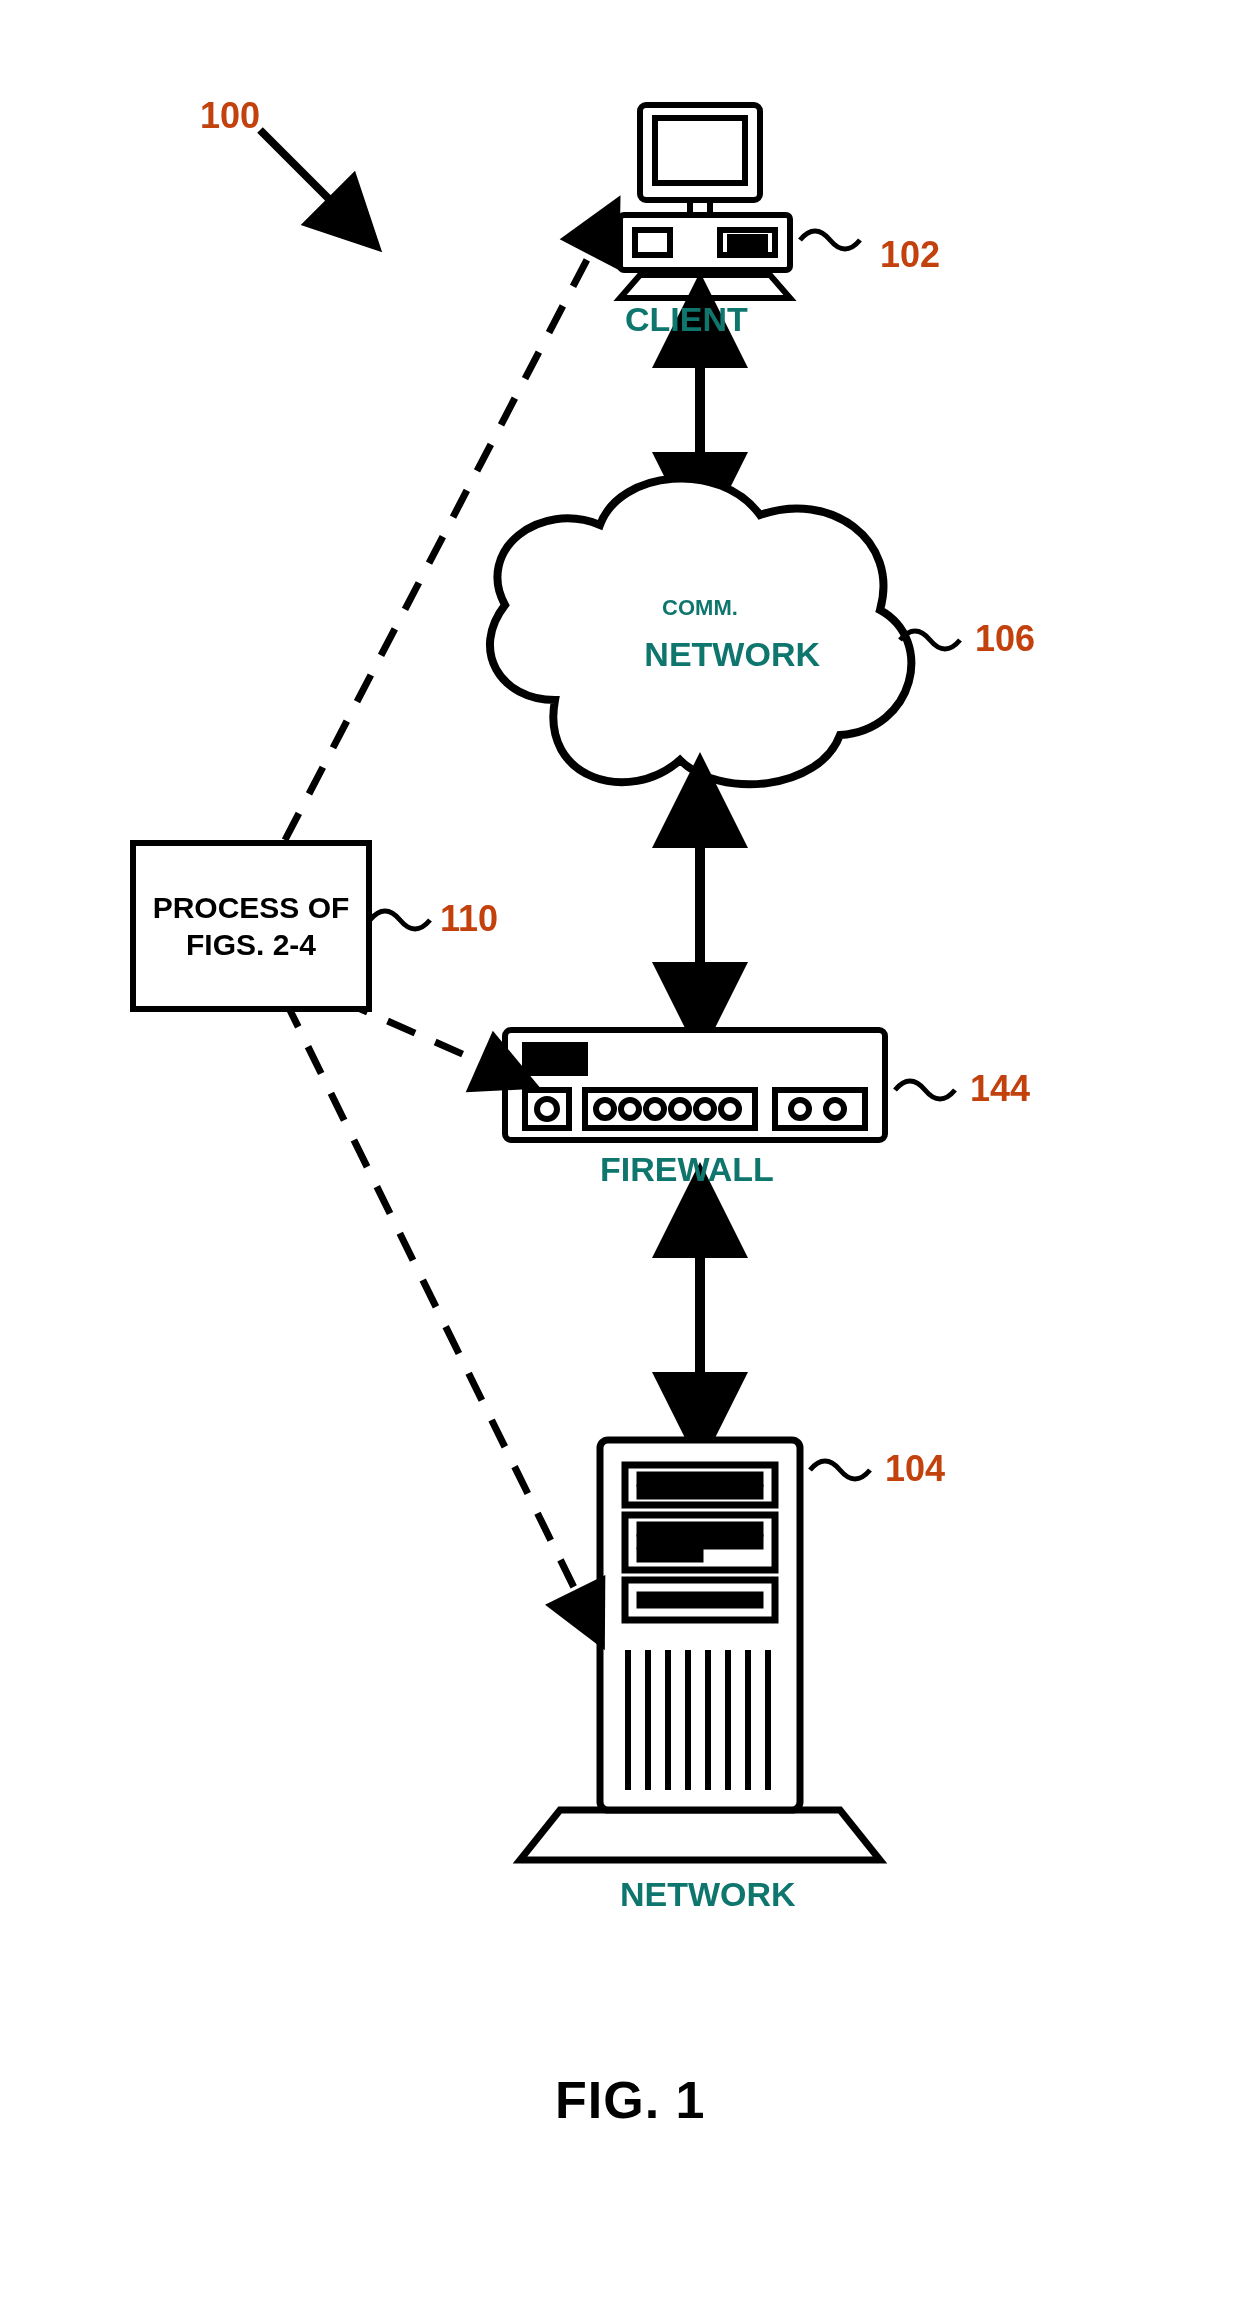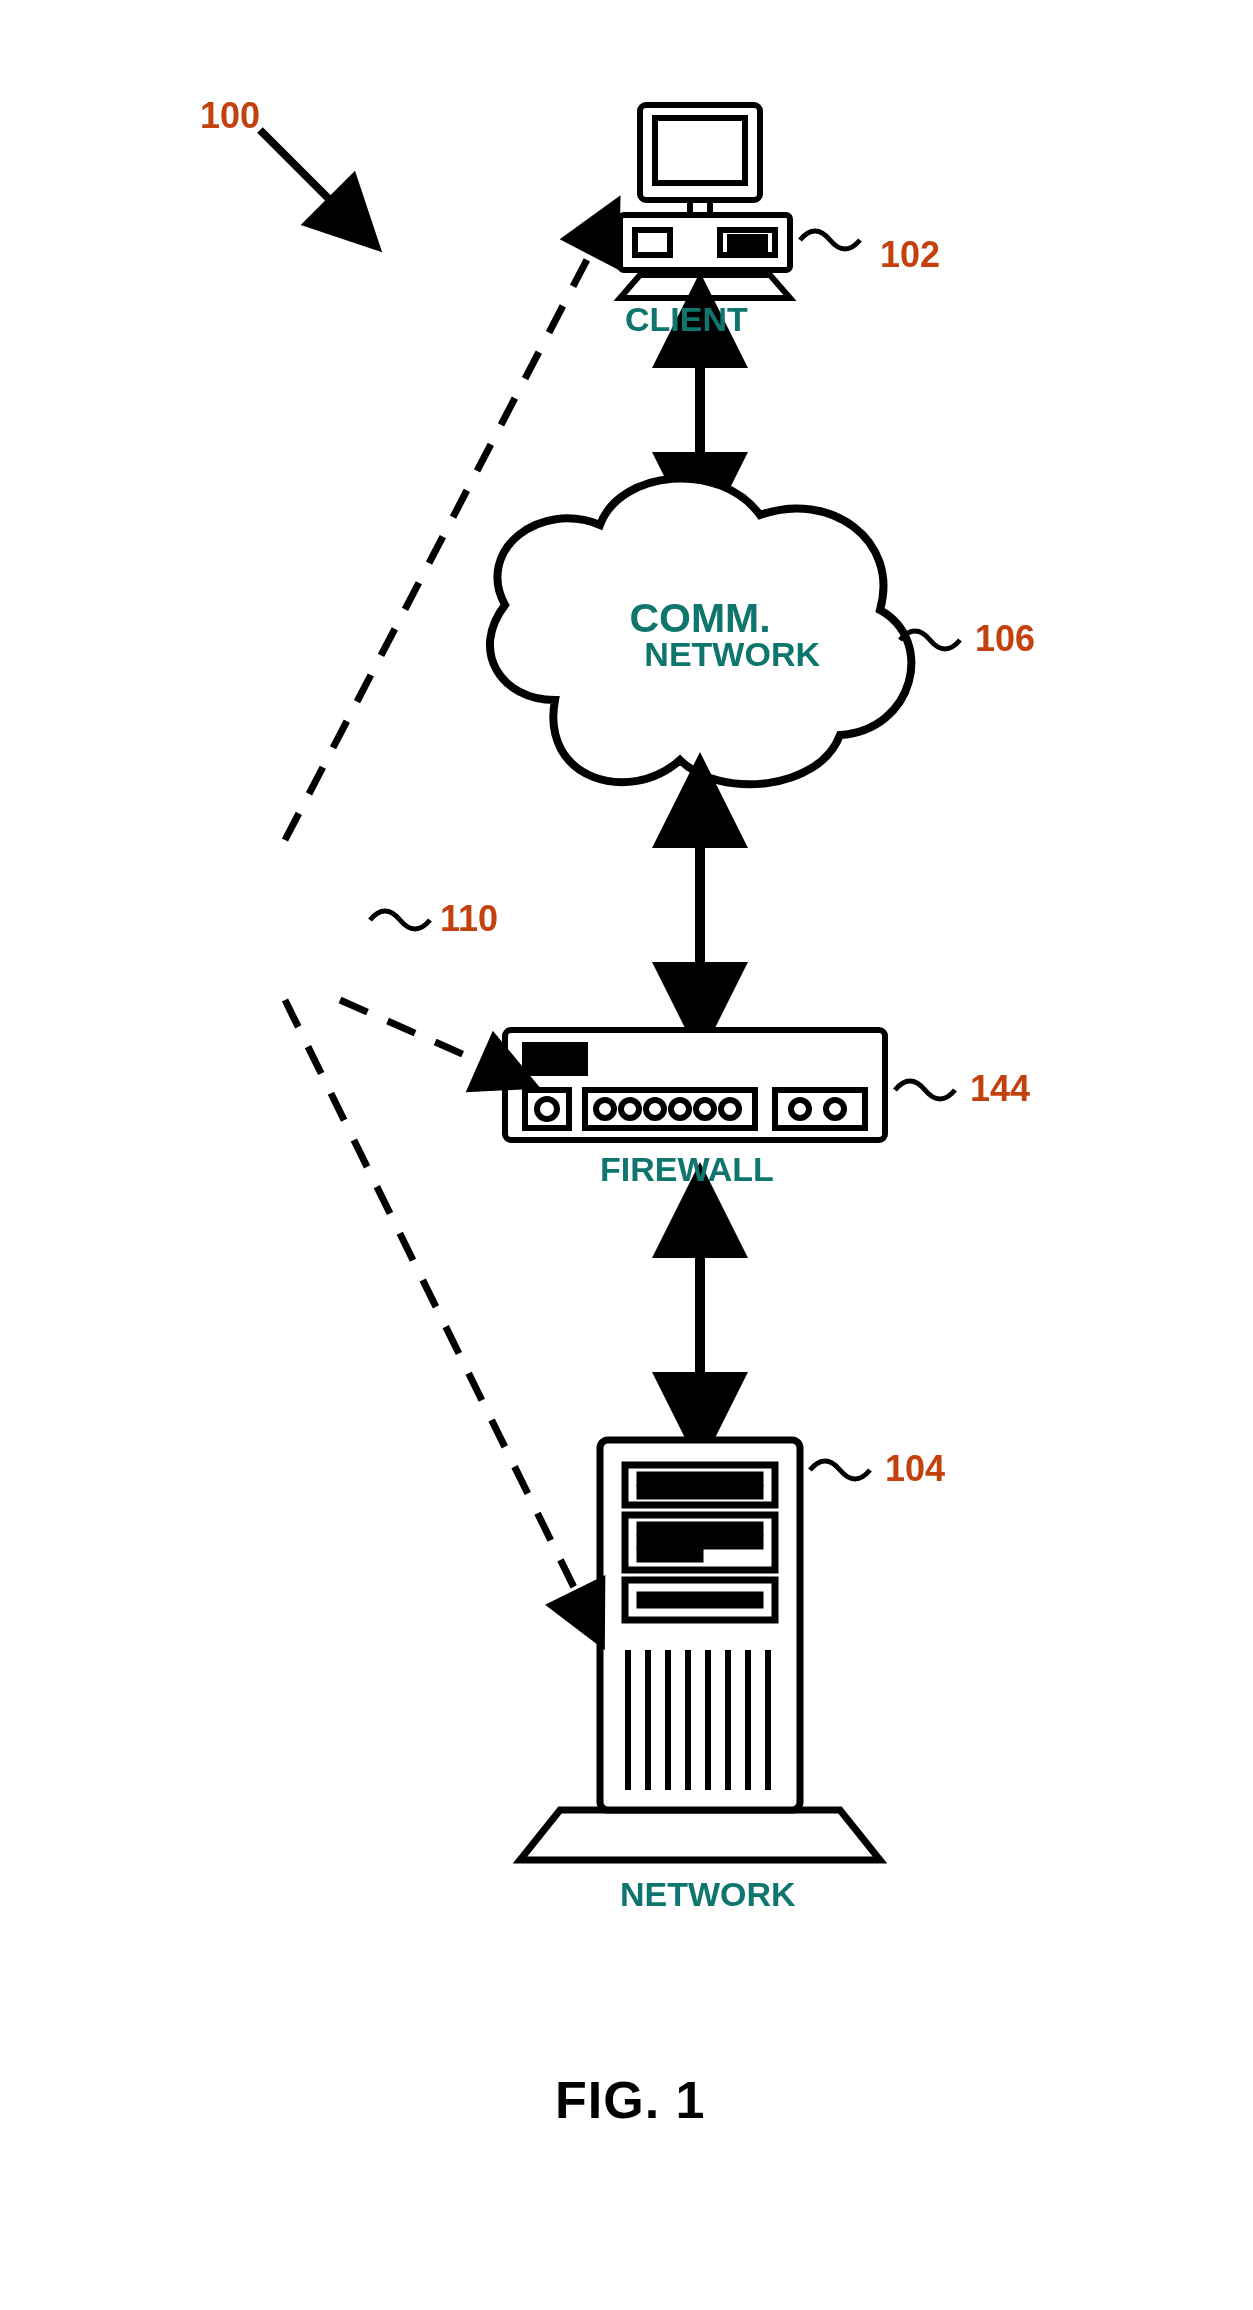--- a/index.html
+++ b/index.html
@@ -155,23 +155,29 @@
 
   <path d="M370 920 q15 -18 30 0 q15 18 30 0" stroke="#000" stroke-width="5" fill="none"></path>
 
   <g stroke="#000" stroke-width="7" stroke-dasharray="30 22" fill="none">
     <line x1="285" y1="840" x2="605" y2="225" marker-end="url(#arrowOpen)"></line>
     <line x1="340" y1="1000" x2="510" y2="1075" marker-end="url(#arrowOpen)"></line>
     <line x1="285" y1="1000" x2="590" y2="1620" marker-end="url(#arrowOpen)"></line>
   </g>
 </svg>
 
+<div class="box110" style="left:130px; top:840px; width:230px; height:160px;">
+  <div>
+    <div>PROCESS OF</div>
+    <div>FIGS. 2-4</div>
+  </div>
+</div>
 
 <div class="label" style="left:625px; top:300px; font-size:34px;">CLIENT</div>
-<div class="label" style="left:620px; top:595px; font-size:41px; text-align:center; width:160px;">COMM.</div>
+<div class="label" style="left:620px; top:595px; font-size:22px; text-align:center; width:160px;">COMM.</div>
 <div class="label" style="left:590px; top:635px; font-size:34px; text-align:right; width:230px;">NETWORK</div>
 <div class="label" style="left:600px; top:1150px; font-size:34px;text-align:center;">FIREWALL</div>
 <div class="label" style="left:620px; top:1875px; font-size:34px;">NETWORK</div>
 
 <div class="ref" style="left:200px; top:95px;">100</div>
 <div class="ref" style="left:880px; top:218px;margin-top:16px;">102</div>
 <div class="ref" style="left:975px; top:618px;">106</div>
 <div class="ref" style="left:440px; top:898px;">110</div>
 <div class="ref" style="left:970px; top:1068px;">144</div>
 <div class="ref" style="left:885px; top:1448px;">104</div>

